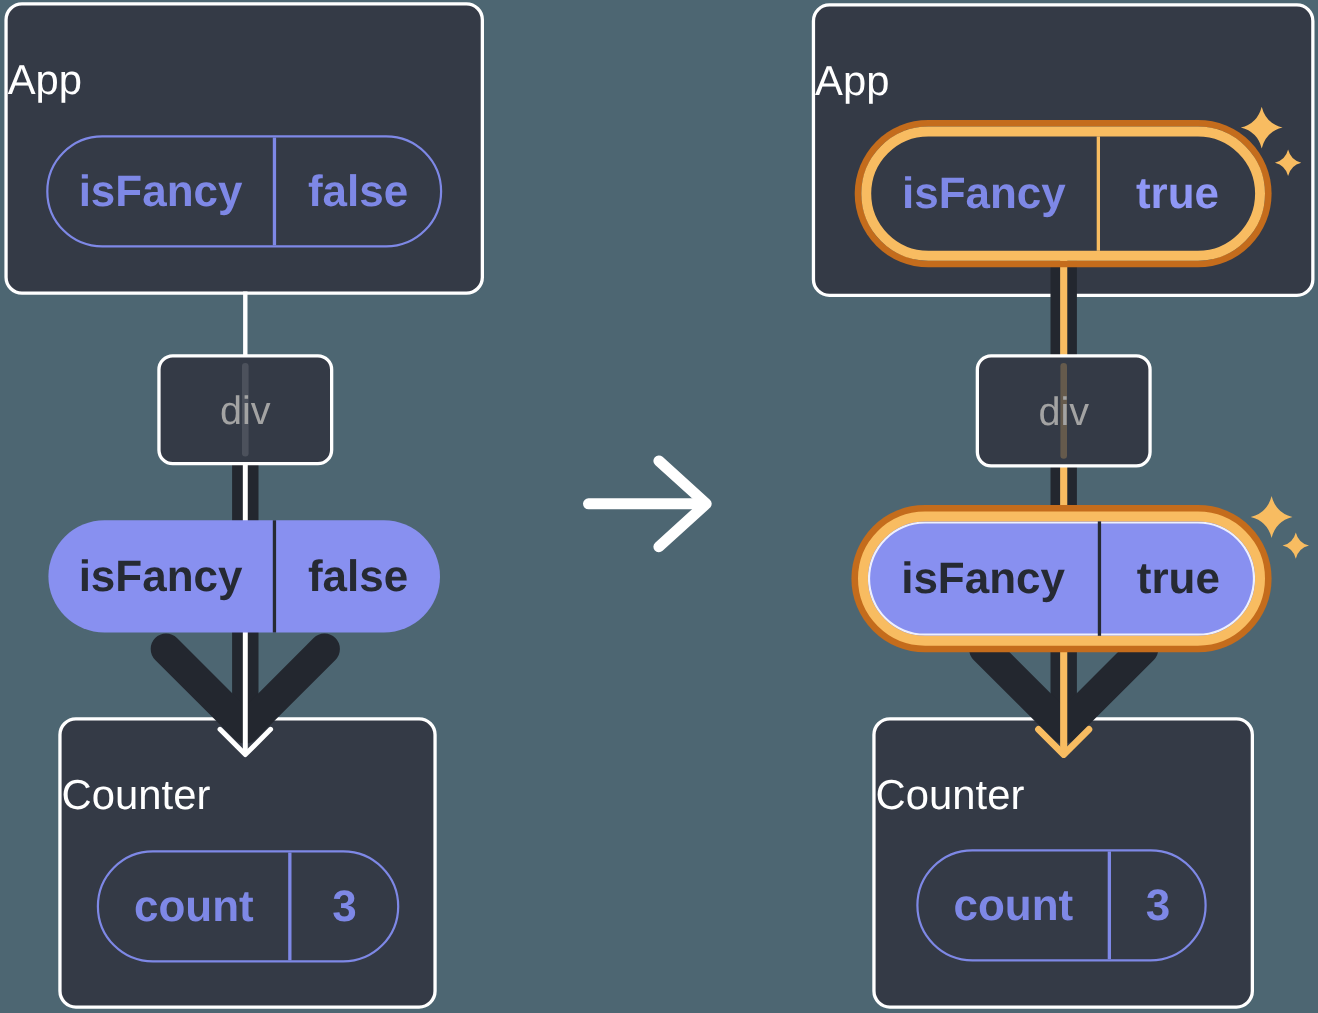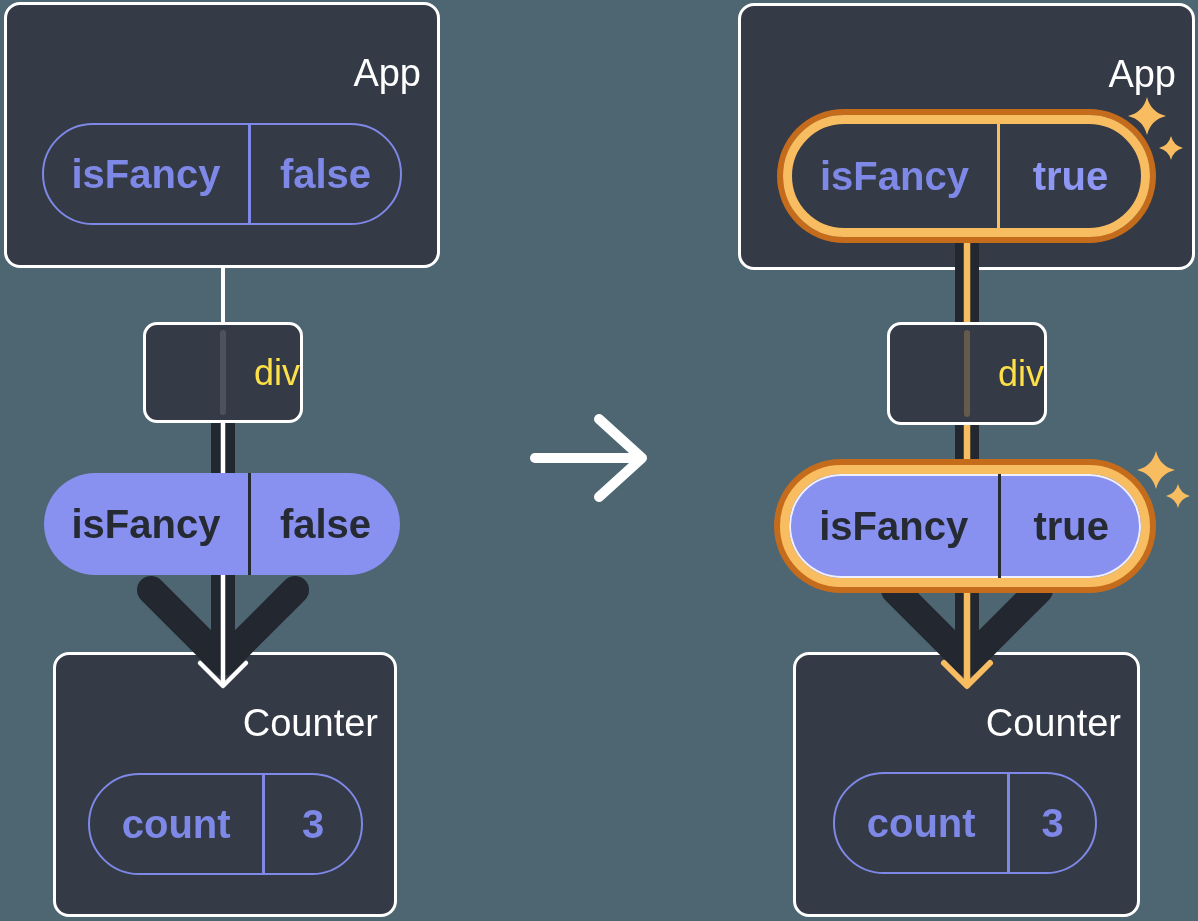--- a/index.html
+++ b/index.html
@@ -1,19 +1,19 @@
 <!DOCTYPE html>
 <html><head>
 <meta charset="utf-8">
 <style>
   html,body{margin:0;padding:0;background:#4d6672;font-family:"Liberation Sans",sans-serif;}
   .stage{position:relative;width:1198px;height:921px;background:#4d6672;overflow:hidden;}
   .card{position:absolute;background:#343a46;border:3px solid #ffffff;border-radius:16px;box-sizing:border-box;z-index:1;}
-  .card-title{position:absolute;left:0;right:16px;top:49px;text-align:right;color:#ffffff;font-size:38px;line-height:1;z-index:2;}
-  .divnode{position:absolute;background:#343a46;border:3px solid #ffffff;border-radius:14px;box-sizing:border-box;z-index:3;display:flex;align-items:center;justify-content:flex-end;color:#fde047;font-size:36px;}
+  .card-title{position:absolute;left:0;right:16px;top:49px;text-align:left;color:#ffffff;font-size:38px;line-height:1;z-index:2;}
+  .divnode{position:absolute;background:#343a46;border:3px solid #ffffff;border-radius:14px;box-sizing:border-box;z-index:3;display:flex;align-items:center;justify-content:center;color:#a3a3a3;font-size:36px;}
   .ghost{position:absolute;top:5px;bottom:5px;width:6px;border-radius:3px;}
   .ghost-white{background:rgba(255,255,255,0.12);}
   .ghost-orange{background:rgba(248,188,97,0.25);}
   .pill{position:absolute;display:flex;align-items:stretch;box-sizing:border-box;border-radius:999px;z-index:4;font-size:40px;}
   .cell{display:flex;align-items:center;justify-content:center;box-sizing:border-box;font-weight:bold;}
   .w57{width:57.3%;} .w59{width:59.5%;} .w58{width:58.7%;} .w64{width:63.6%;} .w66{width:66.3%;}
   .cr{flex:1;}
   .sep{width:3px;}
   .pill-outline{border:2.5px solid #7e88e6;color:#7e88e6;}
   .pill-outline .sep{background:#7e88e6;}

